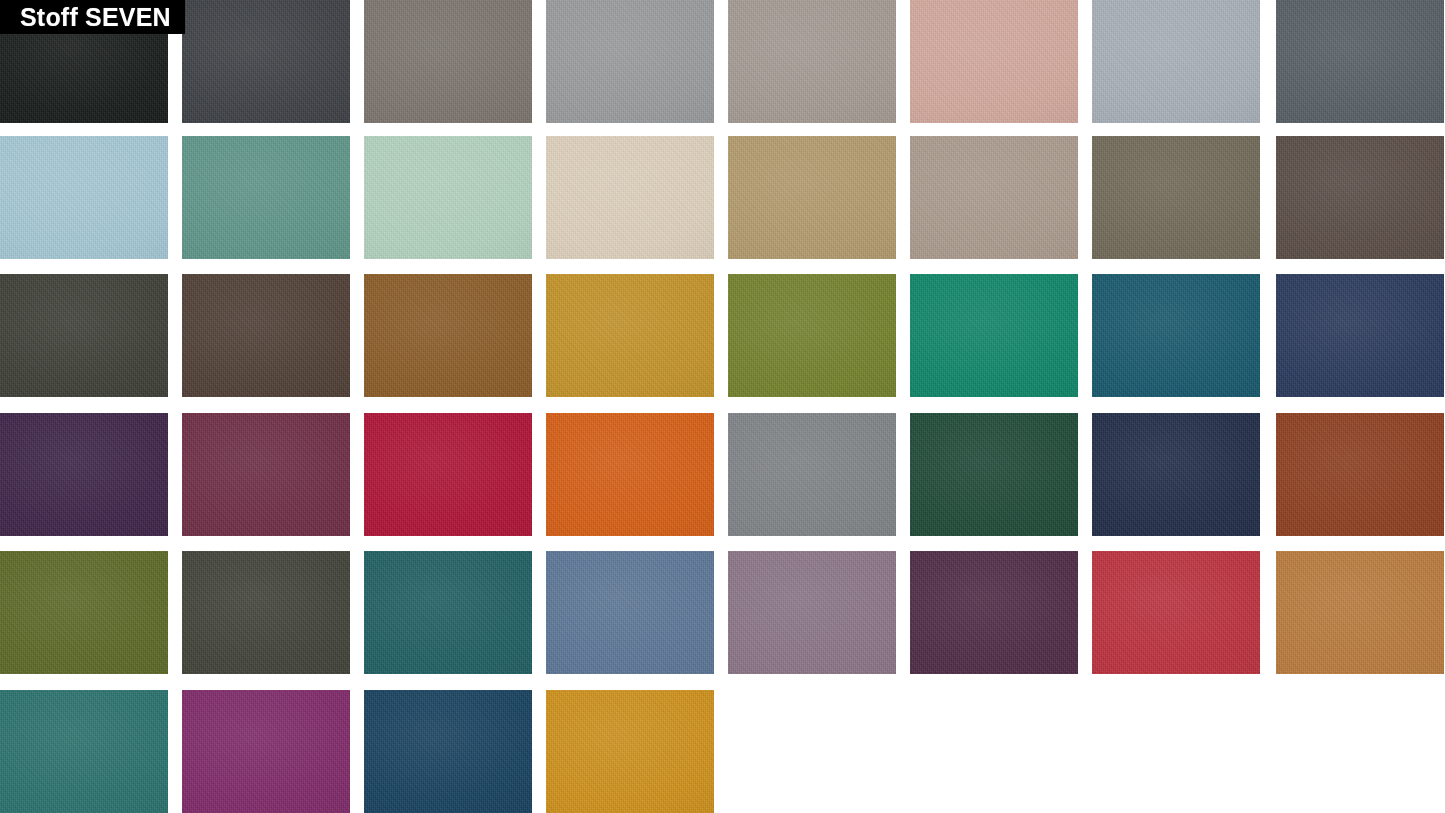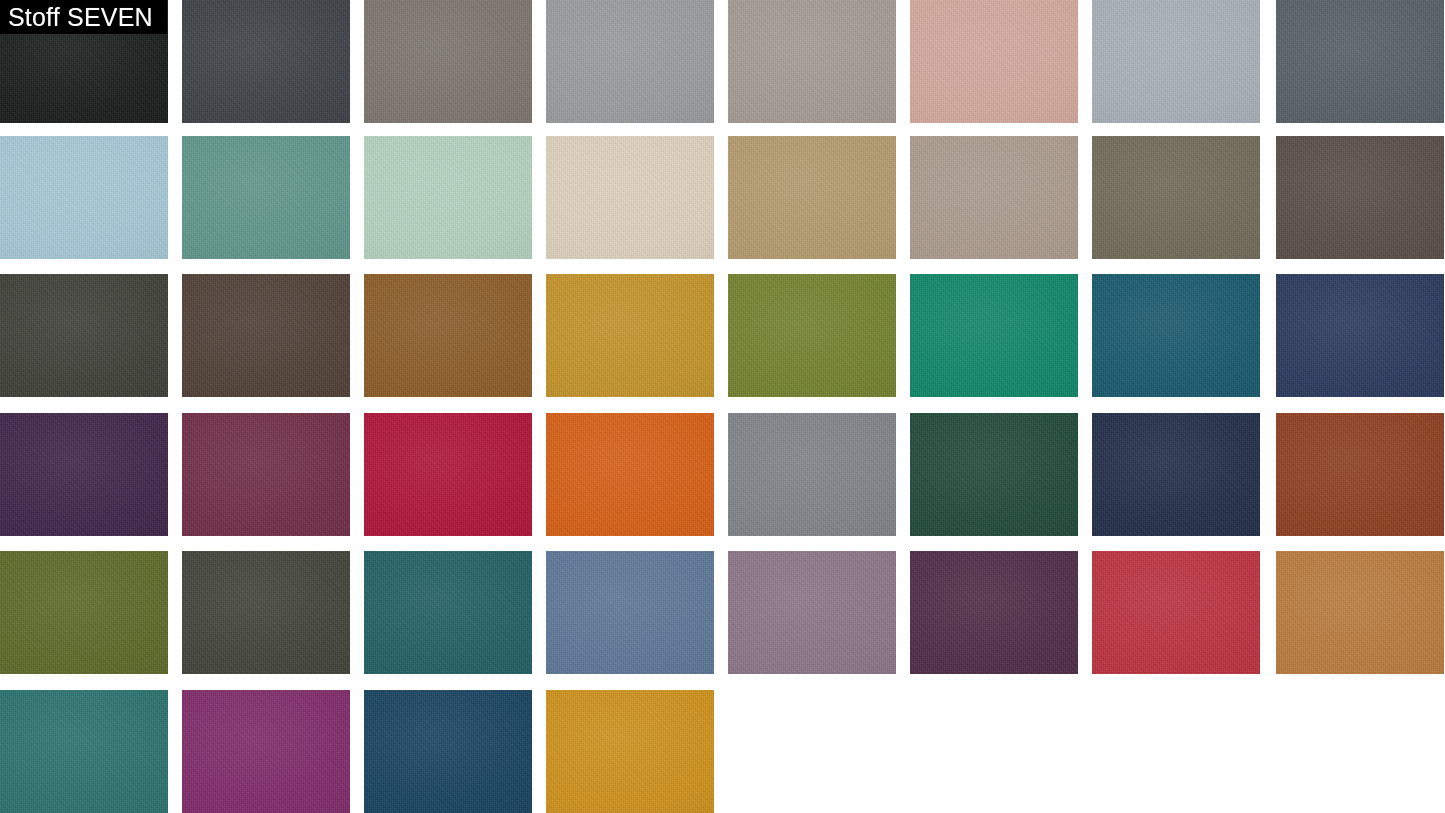--- a/index.html
+++ b/index.html
@@ -73,26 +73,26 @@
         rgba(0,0,0,0.060) 100%);
     pointer-events: none;
   }
 
   
   #watermark {
     position: absolute;
     left: 0;
     top: 0;
     height: 34px;
-    padding: 0 14px 0 8px;
+    padding: 0 14px 0 20px;
     background: #000000;
     color: #ffffff;
     font-family: "Liberation Sans", sans-serif;
     font-size: 25px;
-    font-weight: normal;
+    font-weight: bold;
     line-height: 34px;
     letter-spacing: 0.2px;
     white-space: nowrap;
     z-index: 20;
     text-shadow: 0 0 1px rgba(255,255,255,0.35);
   }
 </style>
 </head>
 <body>
 

